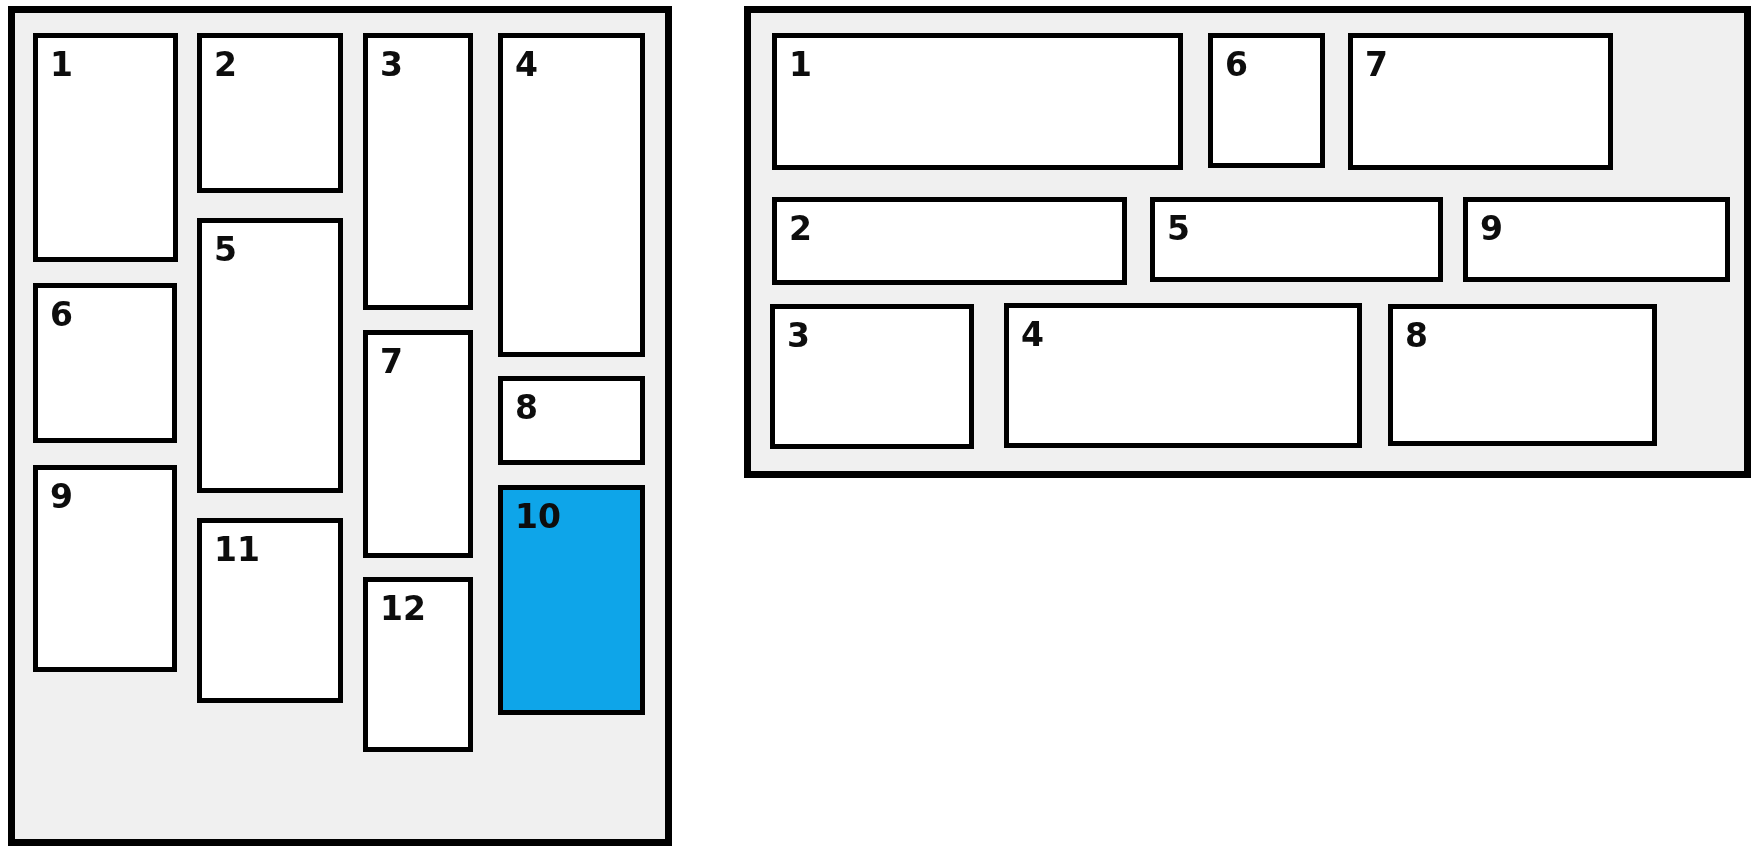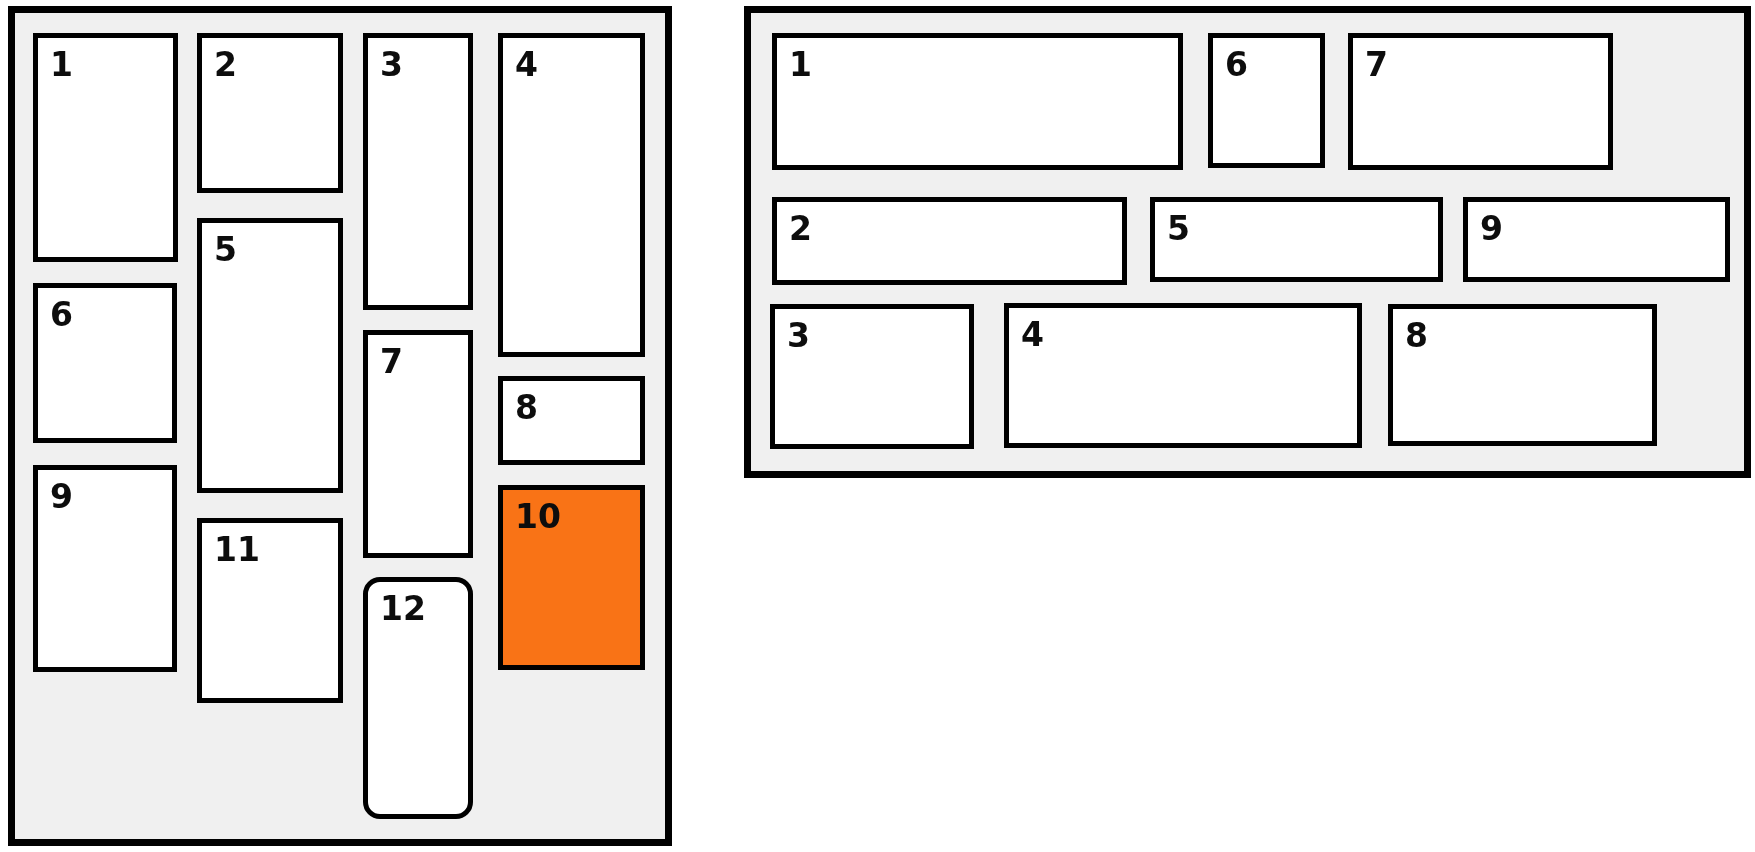--- a/index.html
+++ b/index.html
@@ -64,27 +64,27 @@
     </div>
     <div class="masonry-box" style="left: 363px; top: 330px; width: 110px; height: 228px; background: rgb(255, 255, 255); border-color: rgb(0, 0, 0);">
       <span class="label" style="color: rgb(13, 13, 13);">7</span>
     </div>
     <div class="masonry-box" style="left: 498px; top: 376px; width: 147px; height: 89px; background: rgb(255, 255, 255); border-color: rgb(0, 0, 0);">
       <span class="label" style="color: rgb(13, 13, 13);">8</span>
     </div>
     <div class="masonry-box" style="left: 33px; top: 465px; width: 144px; height: 207px; background: rgb(255, 255, 255); border-color: rgb(0, 0, 0);">
       <span class="label" style="color: rgb(13, 13, 13);">9</span>
     </div>
-    <div class="masonry-box" style="left: 498px; top: 485px; width: 147px; height: 185px; background: #f97316; border-color: rgb(0, 0, 0);">
+    <div class="masonry-box" style="left: 498px; top: 485px; width: 147px; height: 230px; background: #0ea5e9; border-color: rgb(0, 0, 0);">
       <span class="label" style="color: rgb(13, 13, 13);">10</span>
     </div>
     <div class="masonry-box" style="left: 197px; top: 518px; width: 146px; height: 185px; background: rgb(255, 255, 255); border-color: rgb(0, 0, 0);">
       <span class="label" style="color: rgb(13, 13, 13);">11</span>
     </div>
-    <div class="masonry-box" style="left: 363px; top: 577px; width: 110px; height: 242px; background: rgb(255, 255, 255); border-color: rgb(0, 0, 0); border-radius: 17px;">
+    <div class="masonry-box" style="left: 363px; top: 577px; width: 110px; height: 175px; background: rgb(255, 255, 255); border-color: rgb(0, 0, 0);">
       <span class="label" style="color: rgb(13, 13, 13);">12</span>
     </div>
     <div class="masonry-box" style="left: 772px; top: 33px; width: 411px; height: 137px; background: rgb(255, 255, 255); border-color: rgb(0, 0, 0);">
       <span class="label" style="color: rgb(13, 13, 13);">1</span>
     </div>
     <div class="masonry-box" style="left: 772px; top: 197px; width: 355px; height: 88px; background: rgb(255, 255, 255); border-color: rgb(0, 0, 0);">
       <span class="label" style="color: rgb(13, 13, 13);">2</span>
     </div>
     <div class="masonry-box" style="left: 770px; top: 304px; width: 204px; height: 145px; background: rgb(255, 255, 255); border-color: rgb(0, 0, 0);">
       <span class="label" style="color: rgb(13, 13, 13);">3</span>

